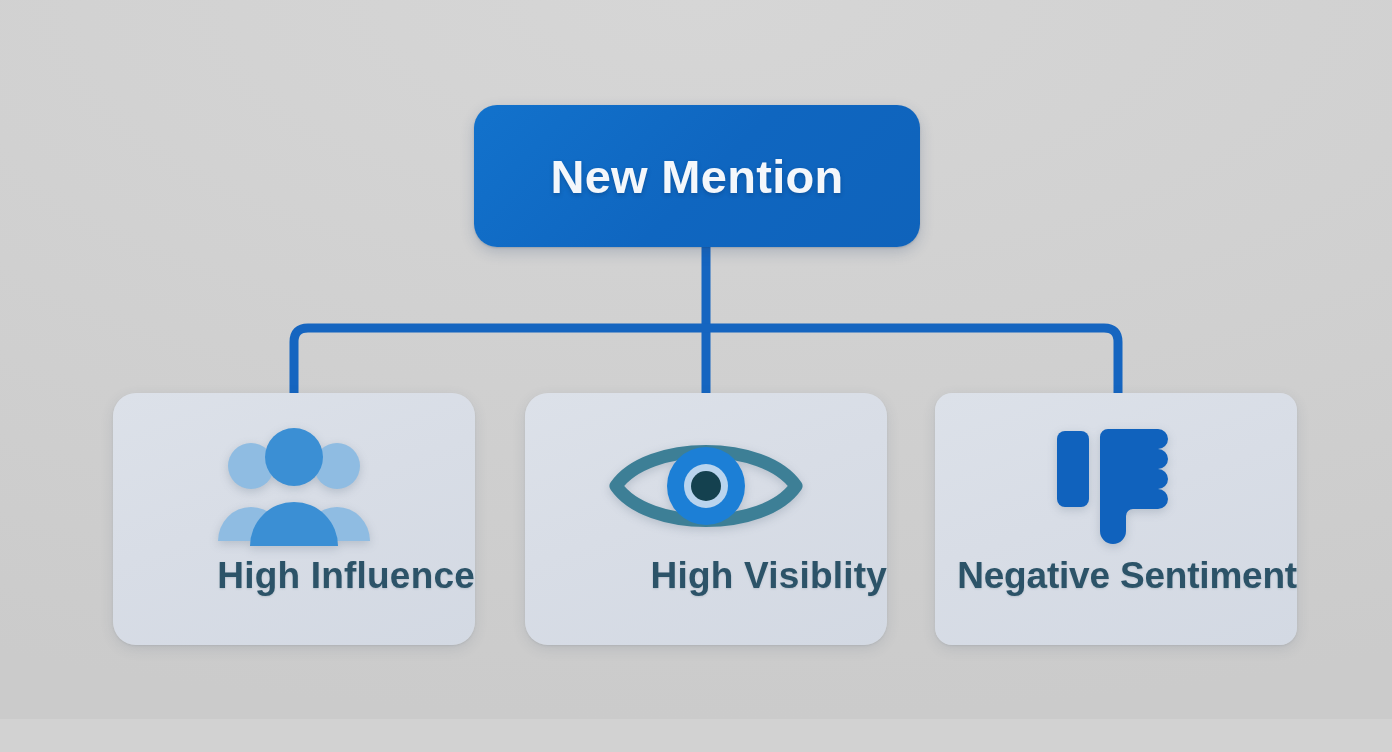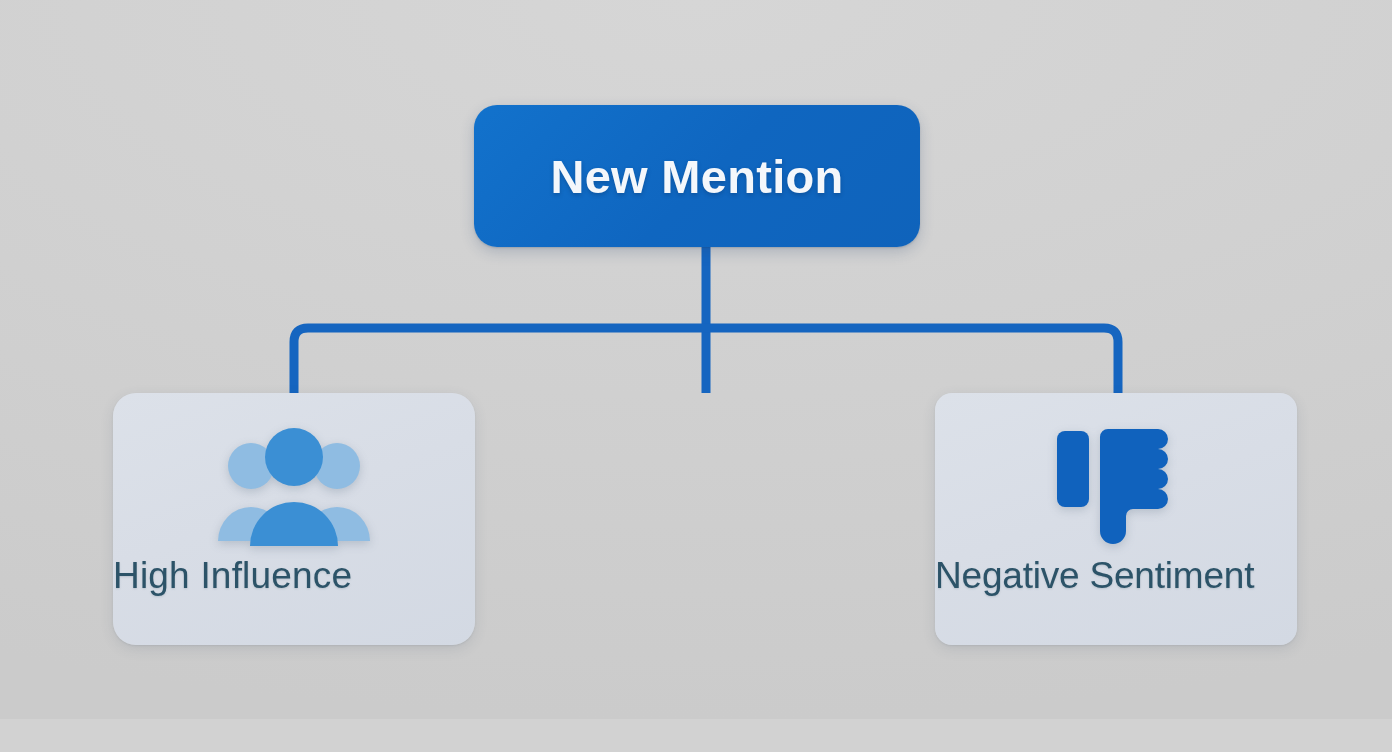--- a/index.html
+++ b/index.html
@@ -84,24 +84,24 @@
   .card-icon svg {
     display: block;
     filter: drop-shadow(0 3px 5px rgba(60, 80, 105, 0.22));
   }
 
   .card-label {
     position: absolute;
     left: 0;
     top: 162px;
     width: 100%;
-    text-align: left;
+    text-align: right;
     color: #2c5368;
     font-size: 37px;
-    font-weight: 400;
+    font-weight: 700;
     letter-spacing: 0.2px;
     white-space: nowrap;
     text-shadow: 0 1px 2px rgba(120, 135, 150, 0.30);
   }
   
   .card-3 .card-label {
     letter-spacing: -0.2px;
   }
 </style>
 </head>
@@ -134,20 +134,35 @@
         <circle cx="127" cy="40" r="23" fill="#8fbce2"></circle>
         <path d="M 94 115 a 33 34 0 0 1 66 0 Z" fill="#8fbce2"></path>
 
         <circle cx="84" cy="31" r="29" fill="#3b8fd4"></circle>
         <path d="M 40 120 a 44 44 0 0 1 88 0 Z" fill="#3b8fd4"></path>
       </svg>
     </div>
     <div class="card-label">High Influence</div>
   </div>
 
+  <div class="card card-2">
+    <div class="card-icon">
+      <svg width="196" height="112" viewBox="0 0 196 112" xmlns="http://www.w3.org/2000/svg">
+
+        <path d="M 8 56 C 40 10 156 10 188 56 C 156 102 40 102 8 56 Z" fill="none" stroke="#3d7f96" stroke-width="13" stroke-linejoin="round"></path>
+
+        <circle cx="98" cy="56" r="39" fill="#1c7fd6"></circle>
+
+        <circle cx="98" cy="56" r="22" fill="#b9d4ee"></circle>
+
+        <circle cx="98" cy="56" r="15" fill="#14414f"></circle>
+      </svg>
+    </div>
+    <div class="card-label">High Visiblity</div>
+  </div>
 
   <div class="card card-3">
     <div class="card-icon">
       <svg width="122" height="118" viewBox="0 0 122 118" xmlns="http://www.w3.org/2000/svg">
 
         <rect x="2" y="4" width="32" height="76" rx="8" fill="#1062bd"></rect>
 
         <path d="M 45 10
                  a 8 8 0 0 1 8 -8
                  L 103 2

